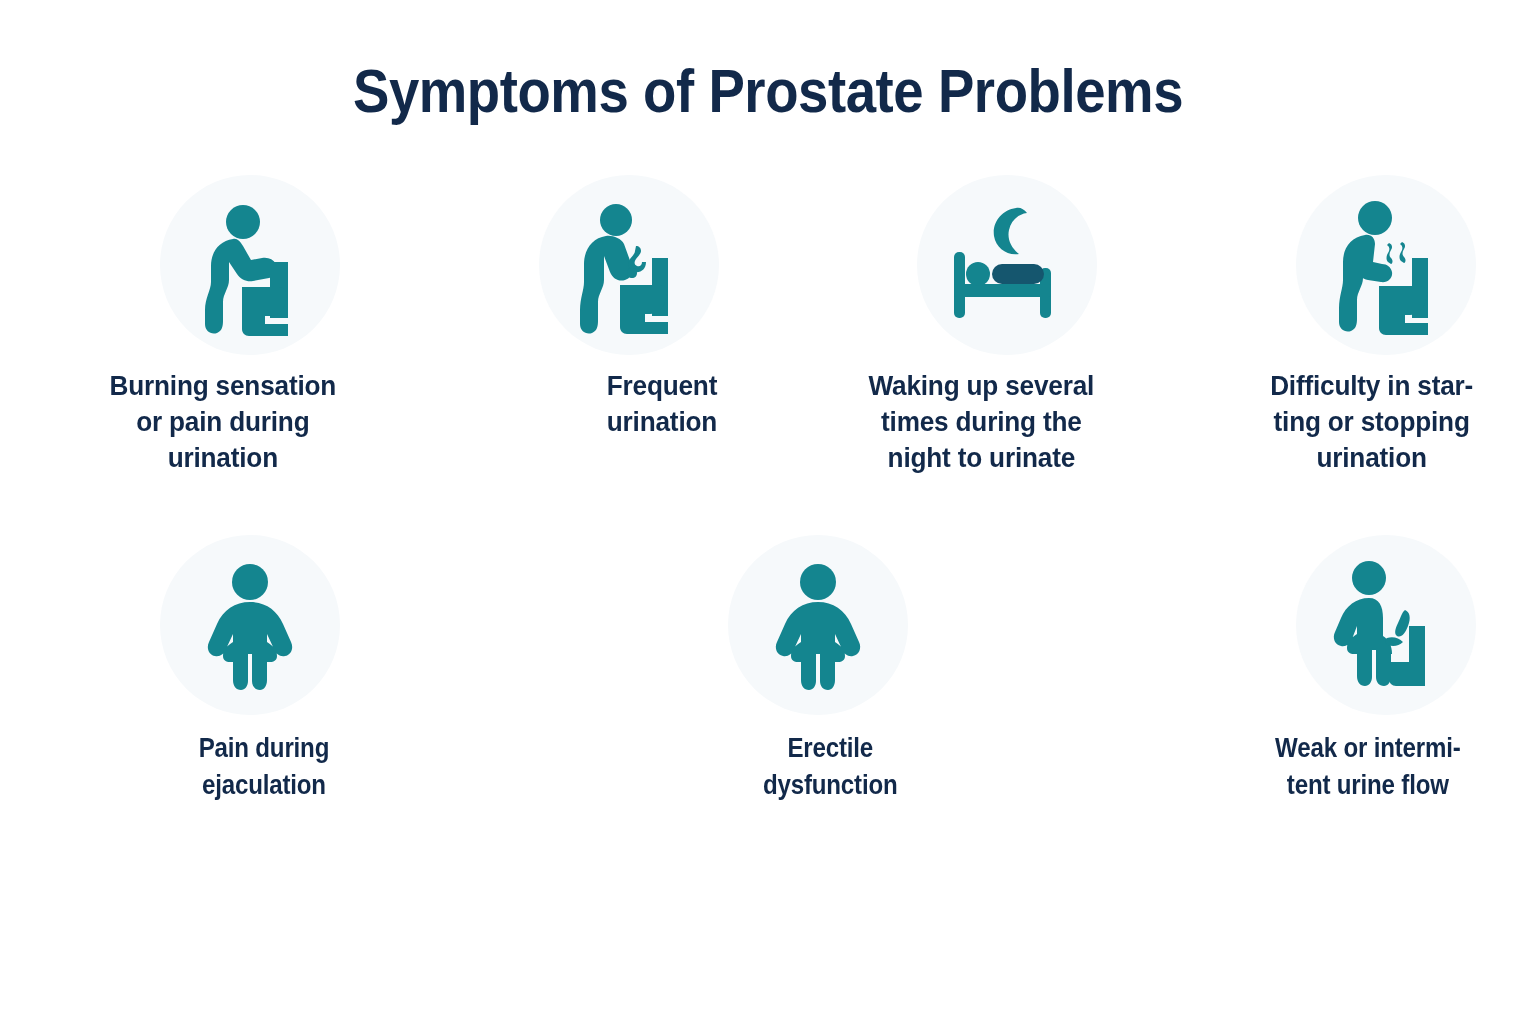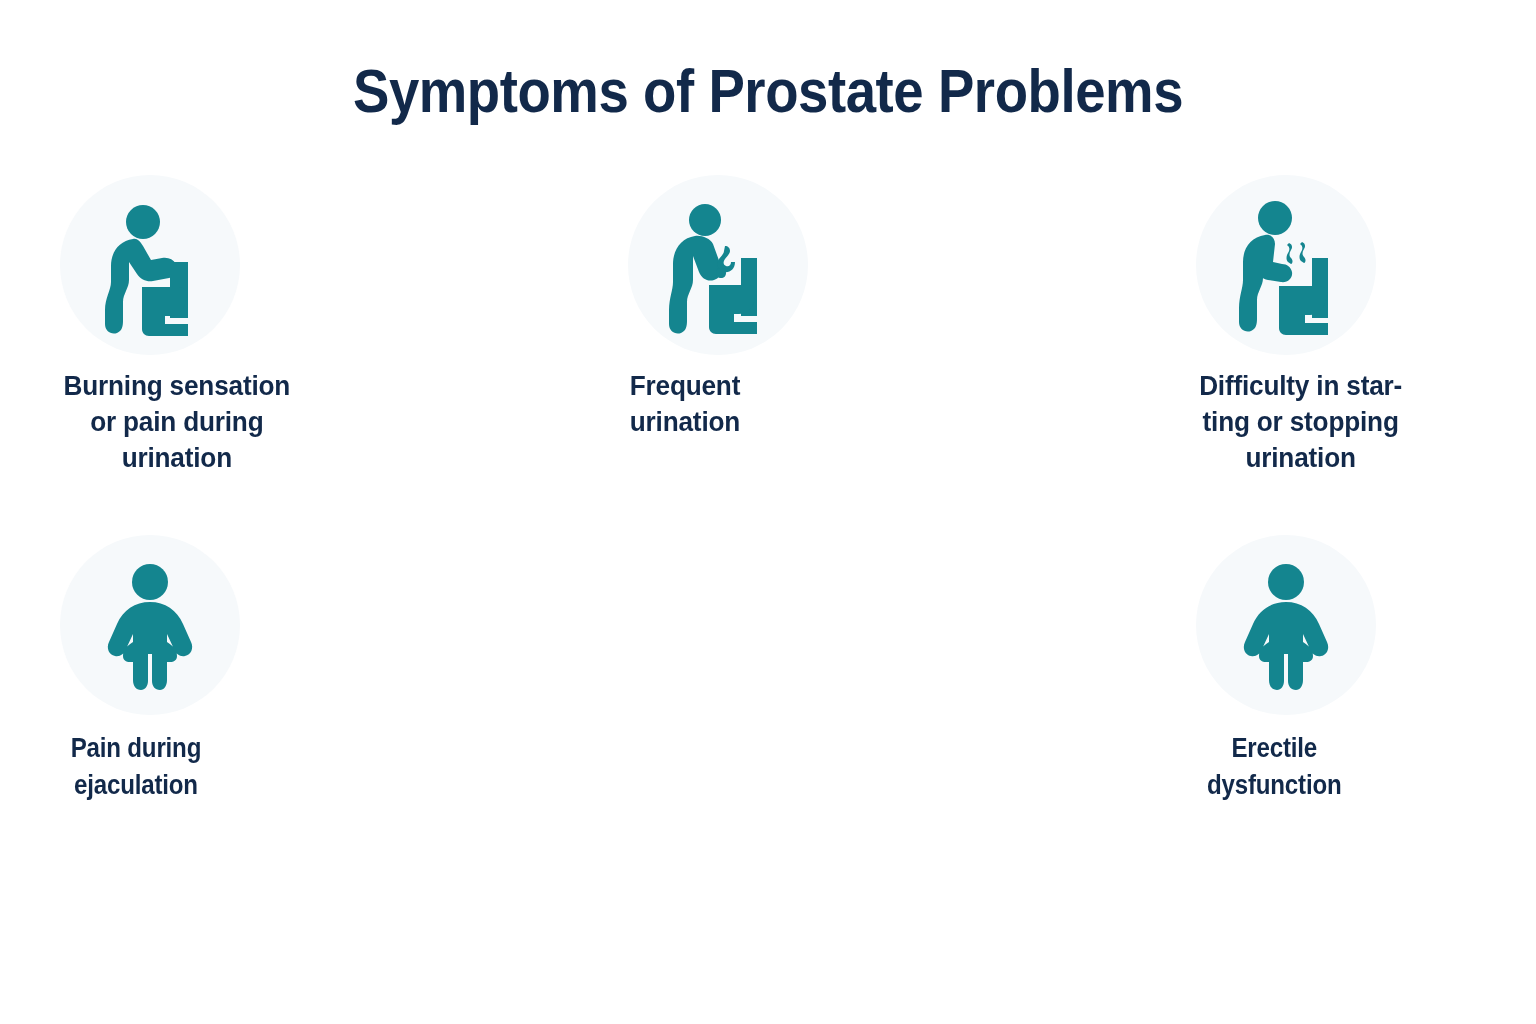--- a/index.html
+++ b/index.html
@@ -45,21 +45,21 @@
     justify-content: space-between;
     align-items: flex-start;
   }
 
   .row-top { margin-bottom: 58px; }
 
   .cell {
     width: 280px;
     display: flex;
     flex-direction: column;
-    align-items: flex-start;
+    align-items: flex-end;
   }
 
   .icon-disc {
     width: 180px;
     height: 180px;
     border-radius: 50%;
     background: #f6f9fb;
     display: flex;
     align-items: center;
     justify-content: center;
@@ -137,20 +137,41 @@
               </g>
             </svg>
           </span>
         </div>
         <div class="caption">
           <span class="cap-line">Frequent</span>
           <span class="cap-line">urination</span>
         </div>
       </div>
 
+      <div class="cell">
+        <div class="icon-disc">
+          <span>
+            <svg width="150" height="150" viewBox="0 0 150 150">
+              <g>
+                <path d="M84 18 C70 20 60 32 62 46 C64 58 75 66 87 64 C79 58 75 49 77 40 C79 31 86 24 95 23 C92 19 88 17 84 18 Z" fill="#14858f"></path>
+                <rect x="22" y="62" width="11" height="66" rx="5" fill="#14858f"></rect>
+                <rect x="108" y="78" width="11" height="50" rx="5" fill="#14858f"></rect>
+                <rect x="22" y="94" width="97" height="13" rx="3" fill="#14858f"></rect>
+                <circle cx="46" cy="84" r="12" fill="#14858f"></circle>
+                <rect x="60" y="74" width="52" height="20" rx="10" fill="#15566e"></rect>
+              </g>
+            </svg>
+          </span>
+        </div>
+        <div class="caption">
+          <span class="cap-line">Waking up several</span>
+          <span class="cap-line">times during the</span>
+          <span class="cap-line">night to urinate</span>
+        </div>
+      </div>
 
       <div class="cell">
         <div class="icon-disc">
           <span>
             <svg width="150" height="150" viewBox="0 0 150 150">
               <g fill="#14858f">
                 <circle cx="64" cy="28" r="17"></circle>
                 <path d="M54 45 C40 47 32 58 32 72 L32 90 C32 98 28 106 28 118 L28 132 C28 139 34 143 40 141 C45 139 46 134 46 129 L46 110 C46 102 52 96 52 88 L52 62 L48 76 C46 83 50 89 57 90 L70 92 C77 93 82 88 81 82 C80 77 76 74 71 74 L62 72 L64 54 C64 48 60 44 54 45 Z"></path>
                 <path d="M101 68 L117 68 L117 128 L101 128 Z"></path>
                 <path d="M68 96 L109 96 C114 96 117 100 116 105 L114 113 C112 120 106 125 99 125 L94 125 L94 133 L117 133 L117 145 L75 145 C71 145 68 142 68 138 Z"></path>
@@ -200,17 +221,37 @@
               </g>
             </svg>
           </span>
         </div>
         <div class="caption">
           <span class="cap-line">Erectile</span>
           <span class="cap-line">dysfunction</span>
         </div>
       </div>
 
+      <div class="cell">
+        <div class="icon-disc">
+          <span>
+            <svg width="150" height="150" viewBox="0 0 150 150">
+              <g fill="#14858f">
+                <circle cx="58" cy="28" r="17"></circle>
+                <path d="M58 48 C45 48 35 56 30 68 L24 82 C21 88 24 95 30 96 C35 97 39 94 41 89 L46 76 L46 84 C40 88 36 92 36 98 C36 102 39 104 43 104 L46 104 L46 126 C46 132 49 136 54 136 C58 136 61 132 61 127 L61 100 L65 100 L65 127 C65 132 68 136 73 136 C77 136 80 132 80 126 L80 104 L81 104 C81 96 78 90 72 86 L72 68 C72 56 68 48 58 48 Z"></path>
+                <path d="M98 76 L114 76 L114 136 L98 136 Z"></path>
+                <path d="M78 112 L114 112 L114 136 L85 136 C81 136 78 133 78 129 Z"></path>
+                <path d="M94 60 C99 62 100 68 97 76 C94 84 90 88 86 86 C83 84 84 79 87 73 C90 67 91 62 94 60 Z"></path>
+                <path d="M76 88 C82 86 88 88 92 92 C88 96 82 97 77 95 C74 94 73 90 76 88 Z"></path>
+              </g>
+            </svg>
+          </span>
+        </div>
+        <div class="caption">
+          <span class="cap-line">Weak or intermi-</span>
+          <span class="cap-line">tent urine flow</span>
+        </div>
+      </div>
 
 
     </div>
   </div>
 </div>
 
 </body></html>

